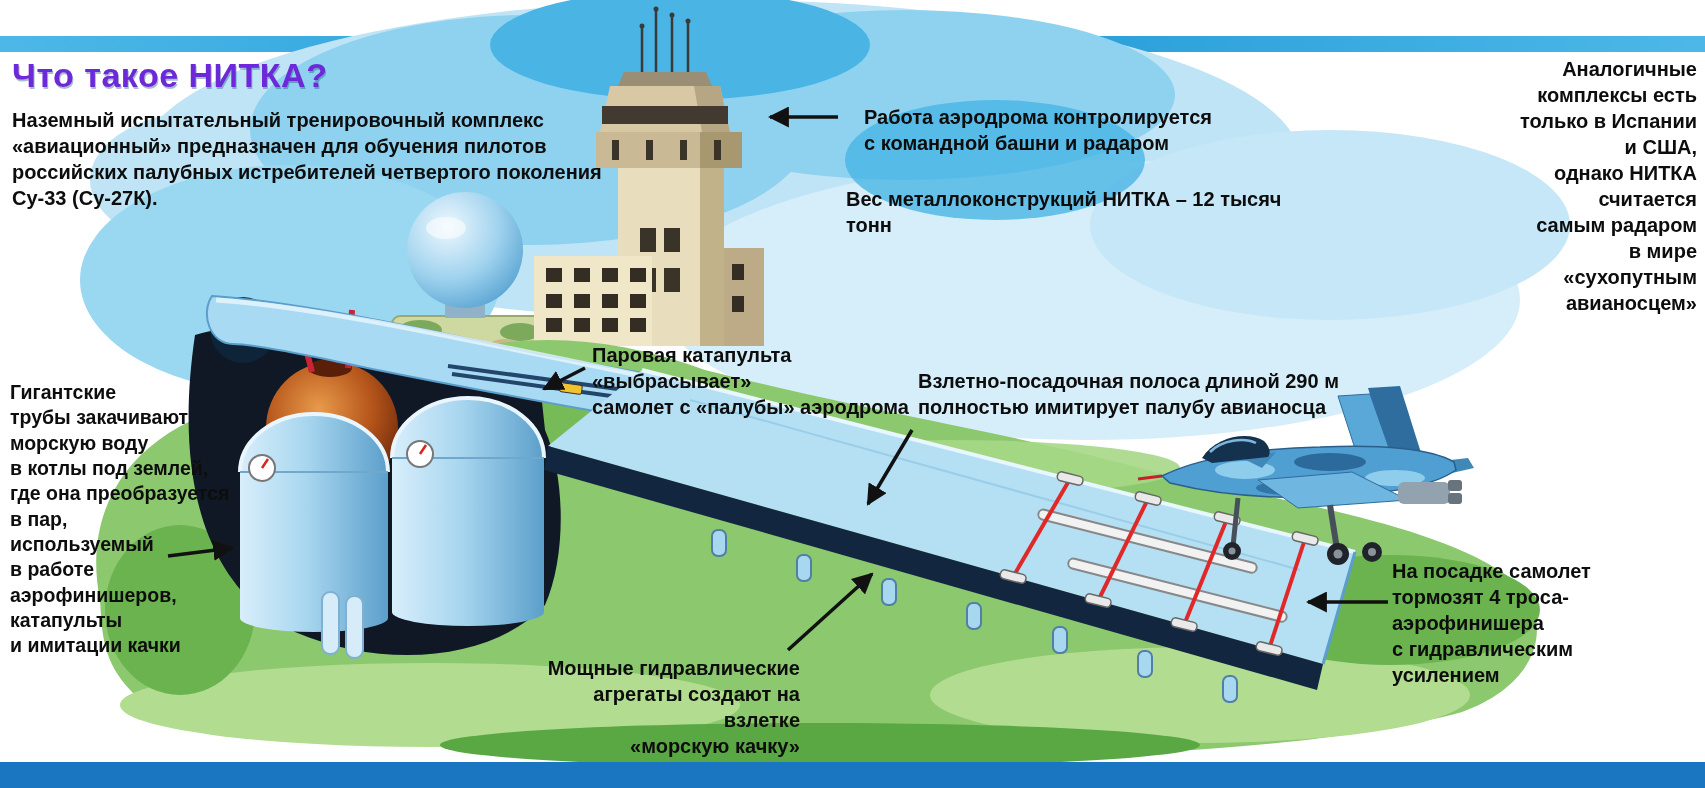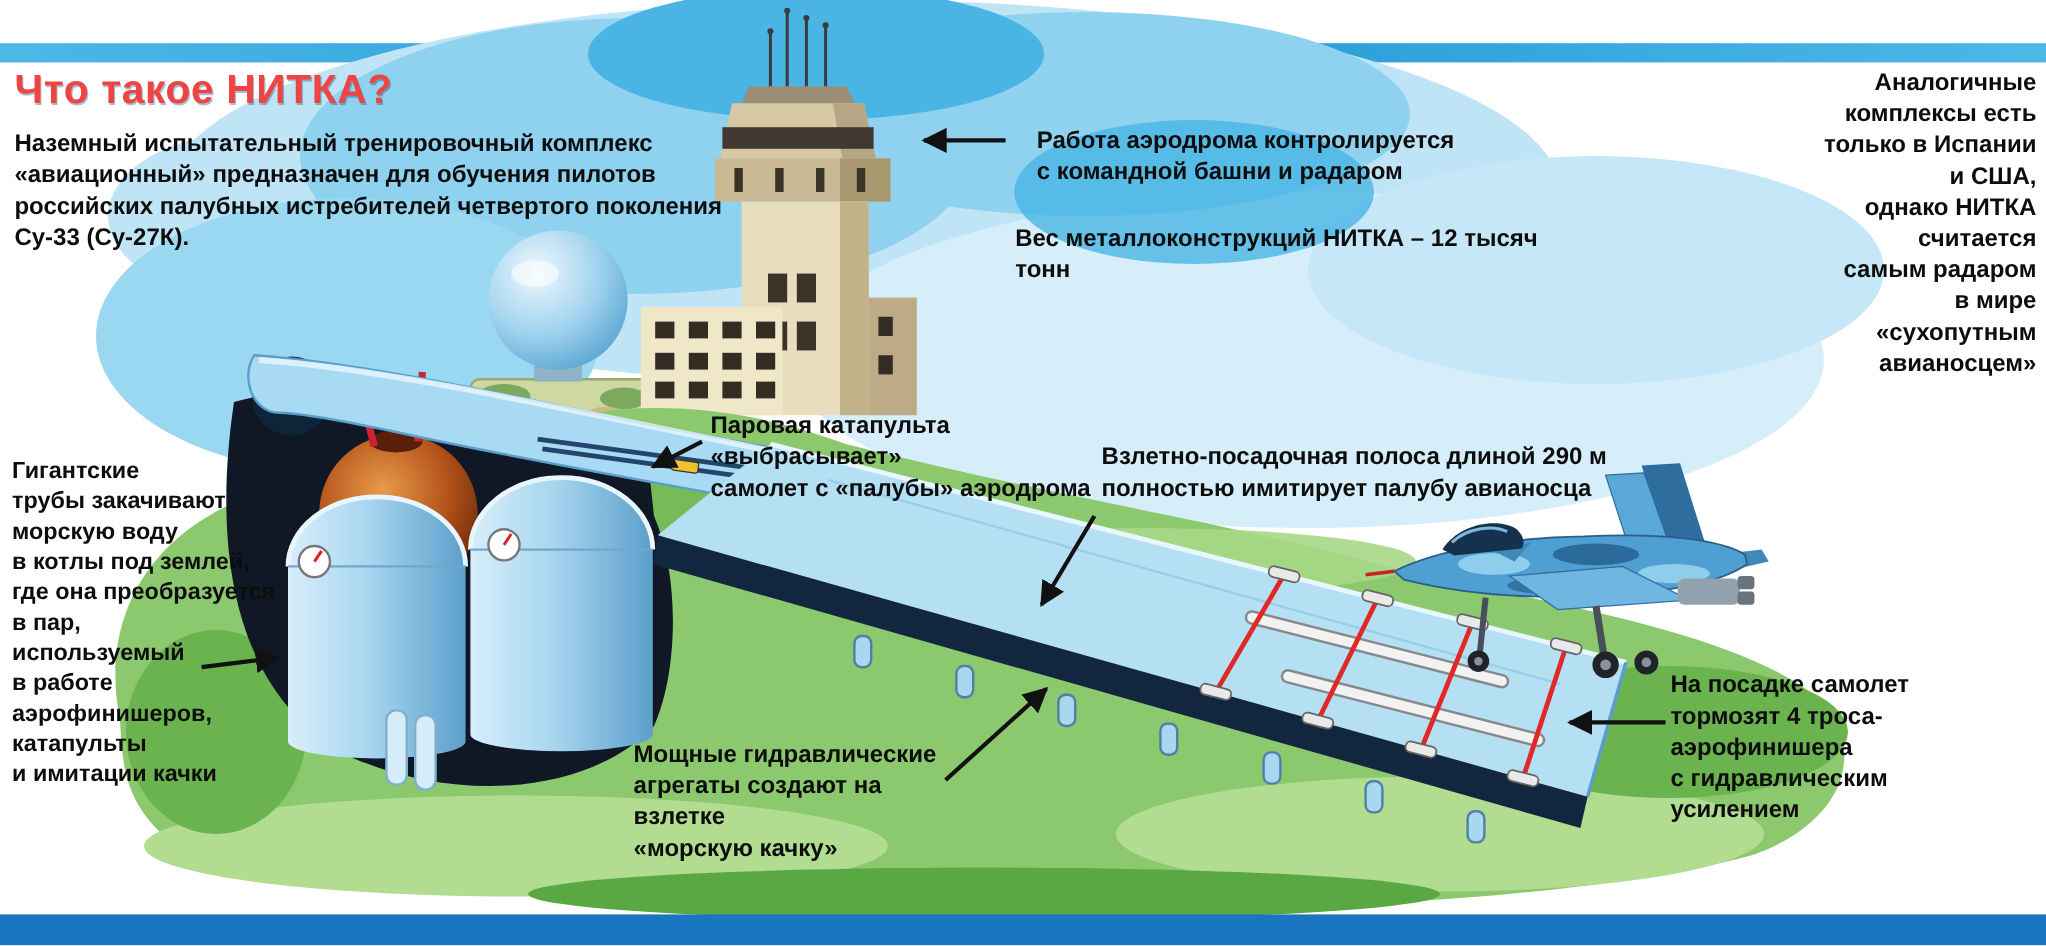--- a/index.html
+++ b/index.html
@@ -3,30 +3,30 @@
 <meta charset="utf-8">
 <style>
   html,body{margin:0;padding:0;background:#ffffff;}
   .stage{
     position:relative;width:1705px;height:788px;overflow:hidden;background:#ffffff;
     font-family:"Liberation Sans",sans-serif;
   }
   svg.art{position:absolute;left:0;top:0;width:1705px;height:788px;}
   .title{
     position:absolute;left:12px;top:56px;
-    font-size:34px;font-weight:800;color:#ef4444;letter-spacing:.5px;
+    font-size:34px;font-weight:800;color:#6d28d9;letter-spacing:.5px;
     text-shadow:1px 1.5px 0 rgba(10,70,110,.35);
     white-space:pre-line;
   }
   .label{
     position:absolute;font-weight:700;font-size:20px;line-height:1.3;
     color:#0d0d0d;white-space:pre-line;
   }
   .label.right{text-align:right;}
-  .label.center{text-align:left;}
+  .label.center{text-align:right;margin-top:39px;}
 </style>
 </head>
 <body>
 
 <div class="stage">
 
   <svg class="art" viewBox="0 0 1705 788" aria-hidden="true">
     <defs>
       <radialGradient id="gDome" cx="35%" cy="30%" r="75%">
         <stop offset="0" stop-color="#eef8fe"></stop>

